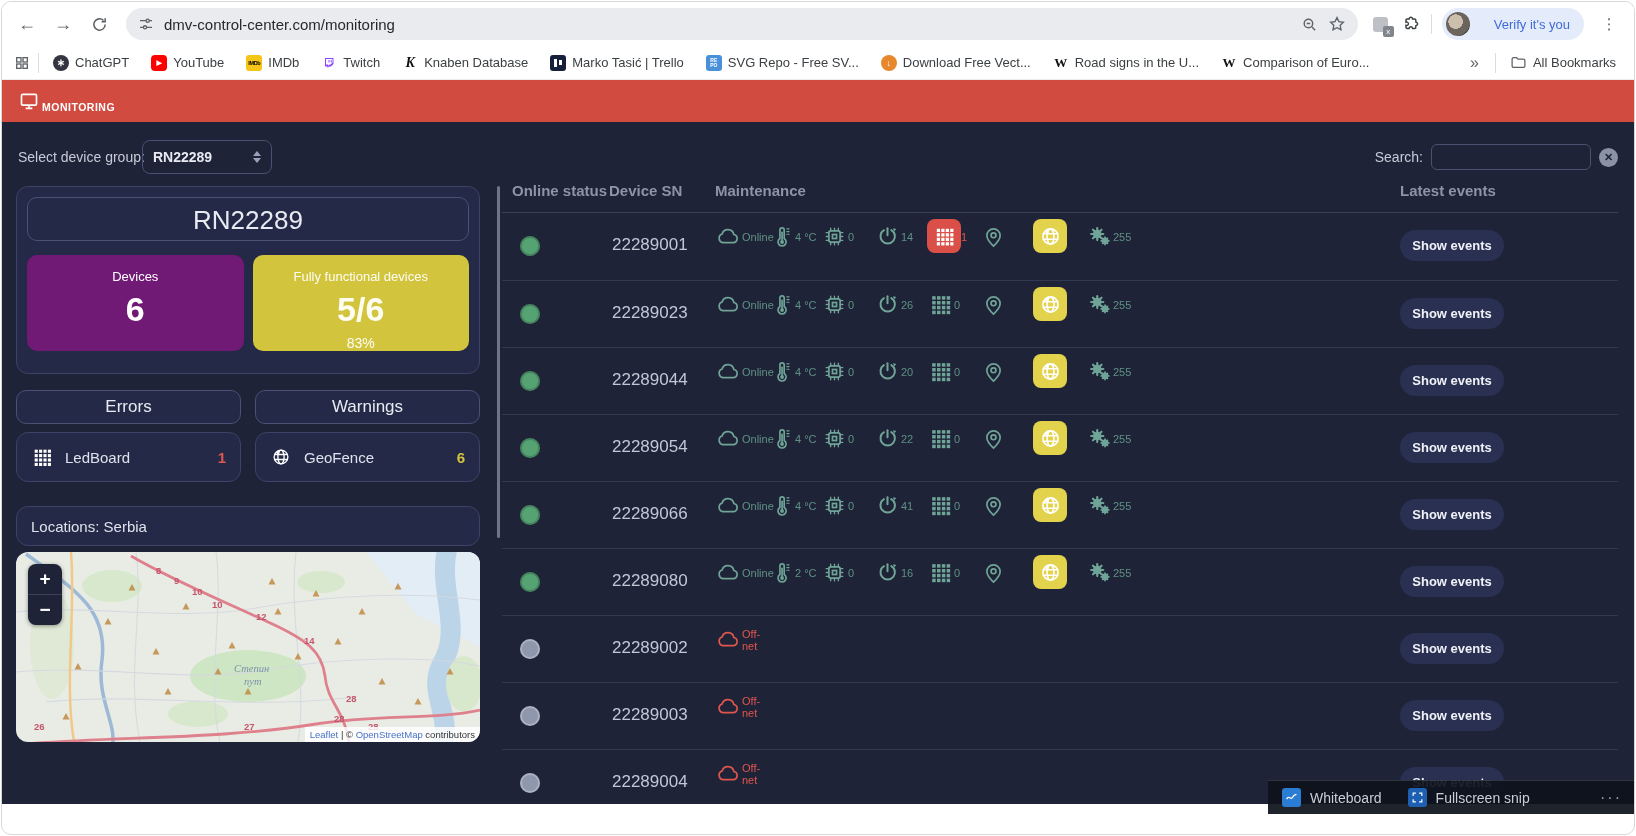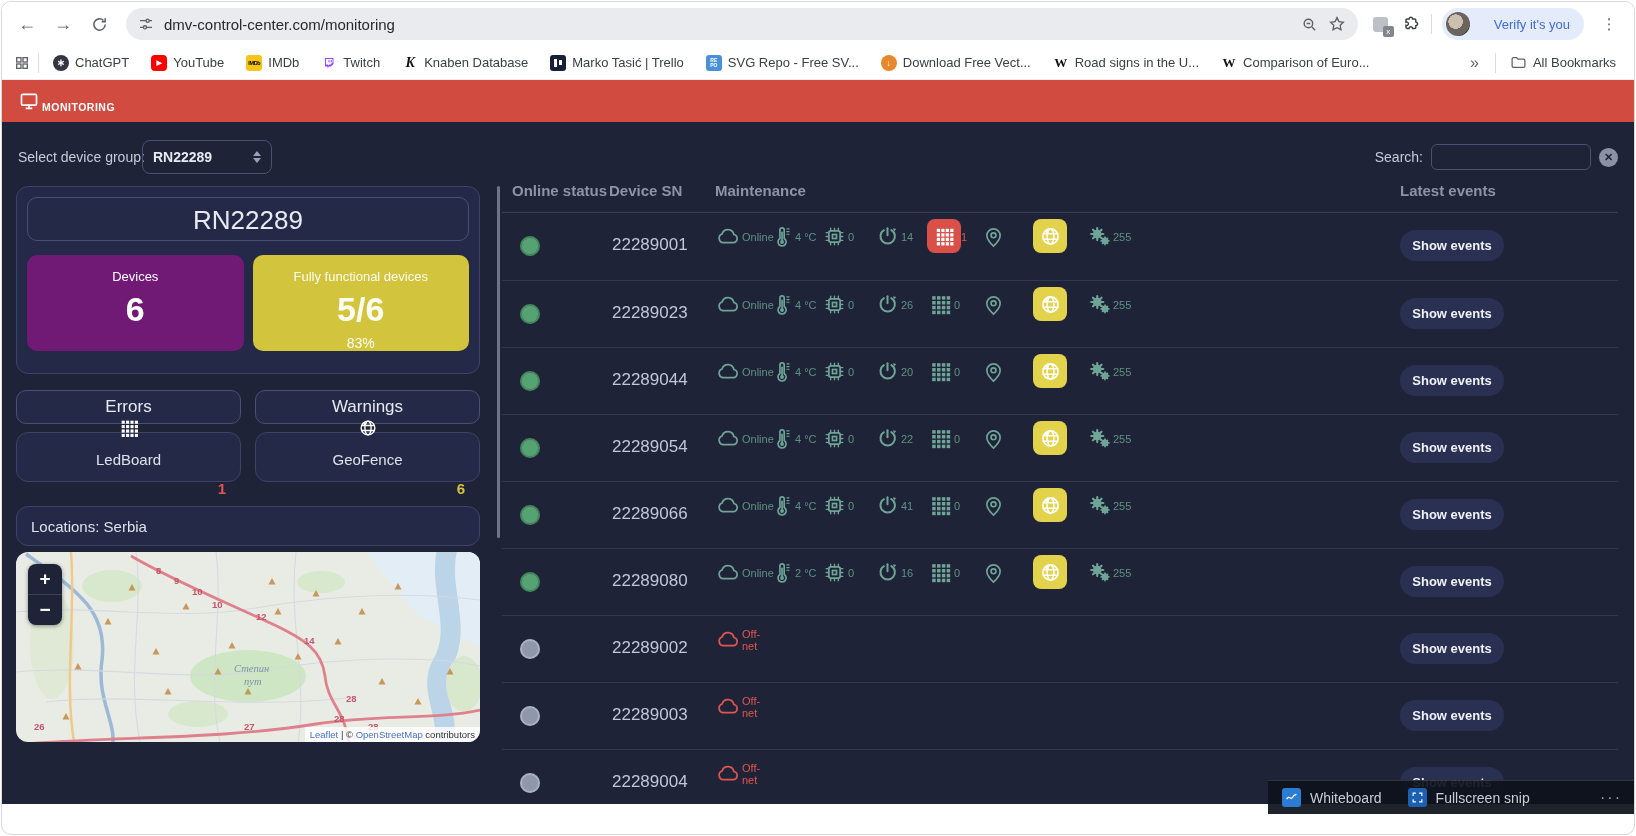--- a/index.html
+++ b/index.html
@@ -290,21 +290,21 @@
             <div class="s-lbl">Fully functional devices</div>
             <div class="s-val">5/6</div>
             <div class="s-pct">83%</div>
           </div>
         </div>
       </div>
       <div style="position:absolute;left:14px;top:64px;width:464px;height:188px;border-radius:12px;pointer-events:none;"></div>
 
       <div class="panel card-title" style="left:14px;top:268px;width:225px;height:34px;line-height:32px;font-size:17px;background:#232946;">Errors</div>
       <div class="panel" style="left:14px;top:310px;width:225px;height:50px;display:flex;align-items:center;">
-        <div class="ew-item" style="width:100%;flex-direction:column;">
+        <div class="ew-item" style="width:100%;">
           <span style="color:#fff;display:flex;">
             <svg width="22" height="22" viewBox="0 0 24 24" fill="currentColor">
                 <g id="ledg"></g>
                 <rect x="4" y="4" width="3.4" height="3.4"></rect>
                 <rect x="8.8" y="4" width="3.4" height="3.4"></rect>
                 <rect x="13.6" y="4" width="3.4" height="3.4"></rect>
                 <rect x="18.4" y="4" width="3.4" height="3.4"></rect>
                 <rect x="4" y="8.8" width="3.4" height="3.4"></rect>
                 <rect x="8.8" y="8.8" width="3.4" height="3.4"></rect>
                 <rect x="13.6" y="8.8" width="3.4" height="3.4"></rect>
@@ -318,21 +318,21 @@
                 <rect x="13.6" y="18.4" width="3.4" height="3.4"></rect>
                 <rect x="18.4" y="18.4" width="3.4" height="3.4"></rect>
               </svg>
           </span>
           <span>LedBoard</span>
           <span class="ew-count" style="color:#e0564f;">1</span>
         </div>
       </div>
       <div class="panel card-title" style="left:253px;top:268px;width:225px;height:34px;line-height:32px;font-size:17px;background:#232946;">Warnings</div>
       <div class="panel" style="left:253px;top:310px;width:225px;height:50px;display:flex;align-items:center;">
-        <div class="ew-item" style="width:100%;flex-direction:column;">
+        <div class="ew-item" style="width:100%;">
           <span style="color:#fff;display:flex;">
             <svg width="22" height="22" viewBox="0 0 24 24" fill="none" stroke="currentColor" stroke-width="1.5">
                 <circle cx="12" cy="12" r="7.5"></circle>
                 <ellipse cx="12" cy="12" rx="3.4" ry="7.5"></ellipse>
                 <path d="M4.8 9.3h14.4M4.8 14.7h14.4"></path>
                 <circle cx="8.6" cy="7.2" r="1.7" fill="currentColor" stroke="none"></circle>
               </svg>
           </span>
           <span>GeoFence</span>
           <span class="ew-count" style="color:#d3c43e;">6</span>

